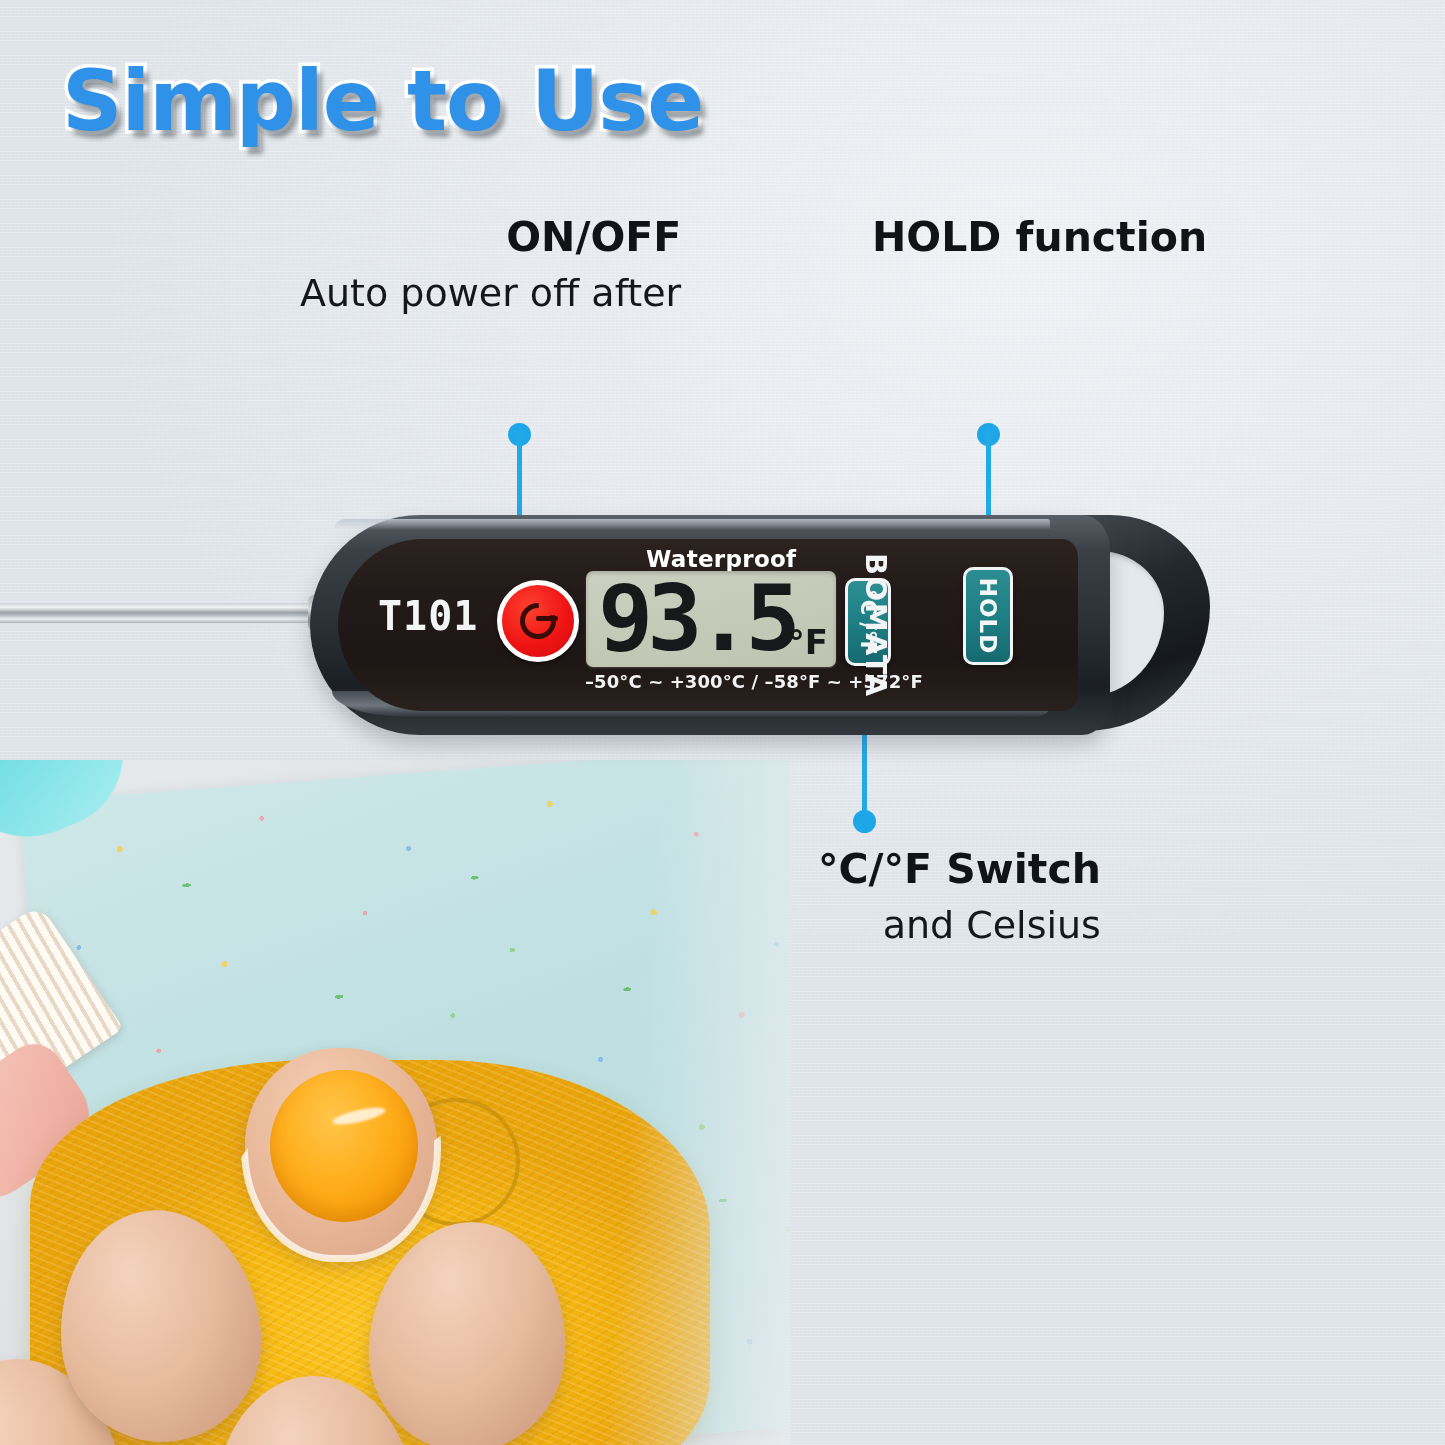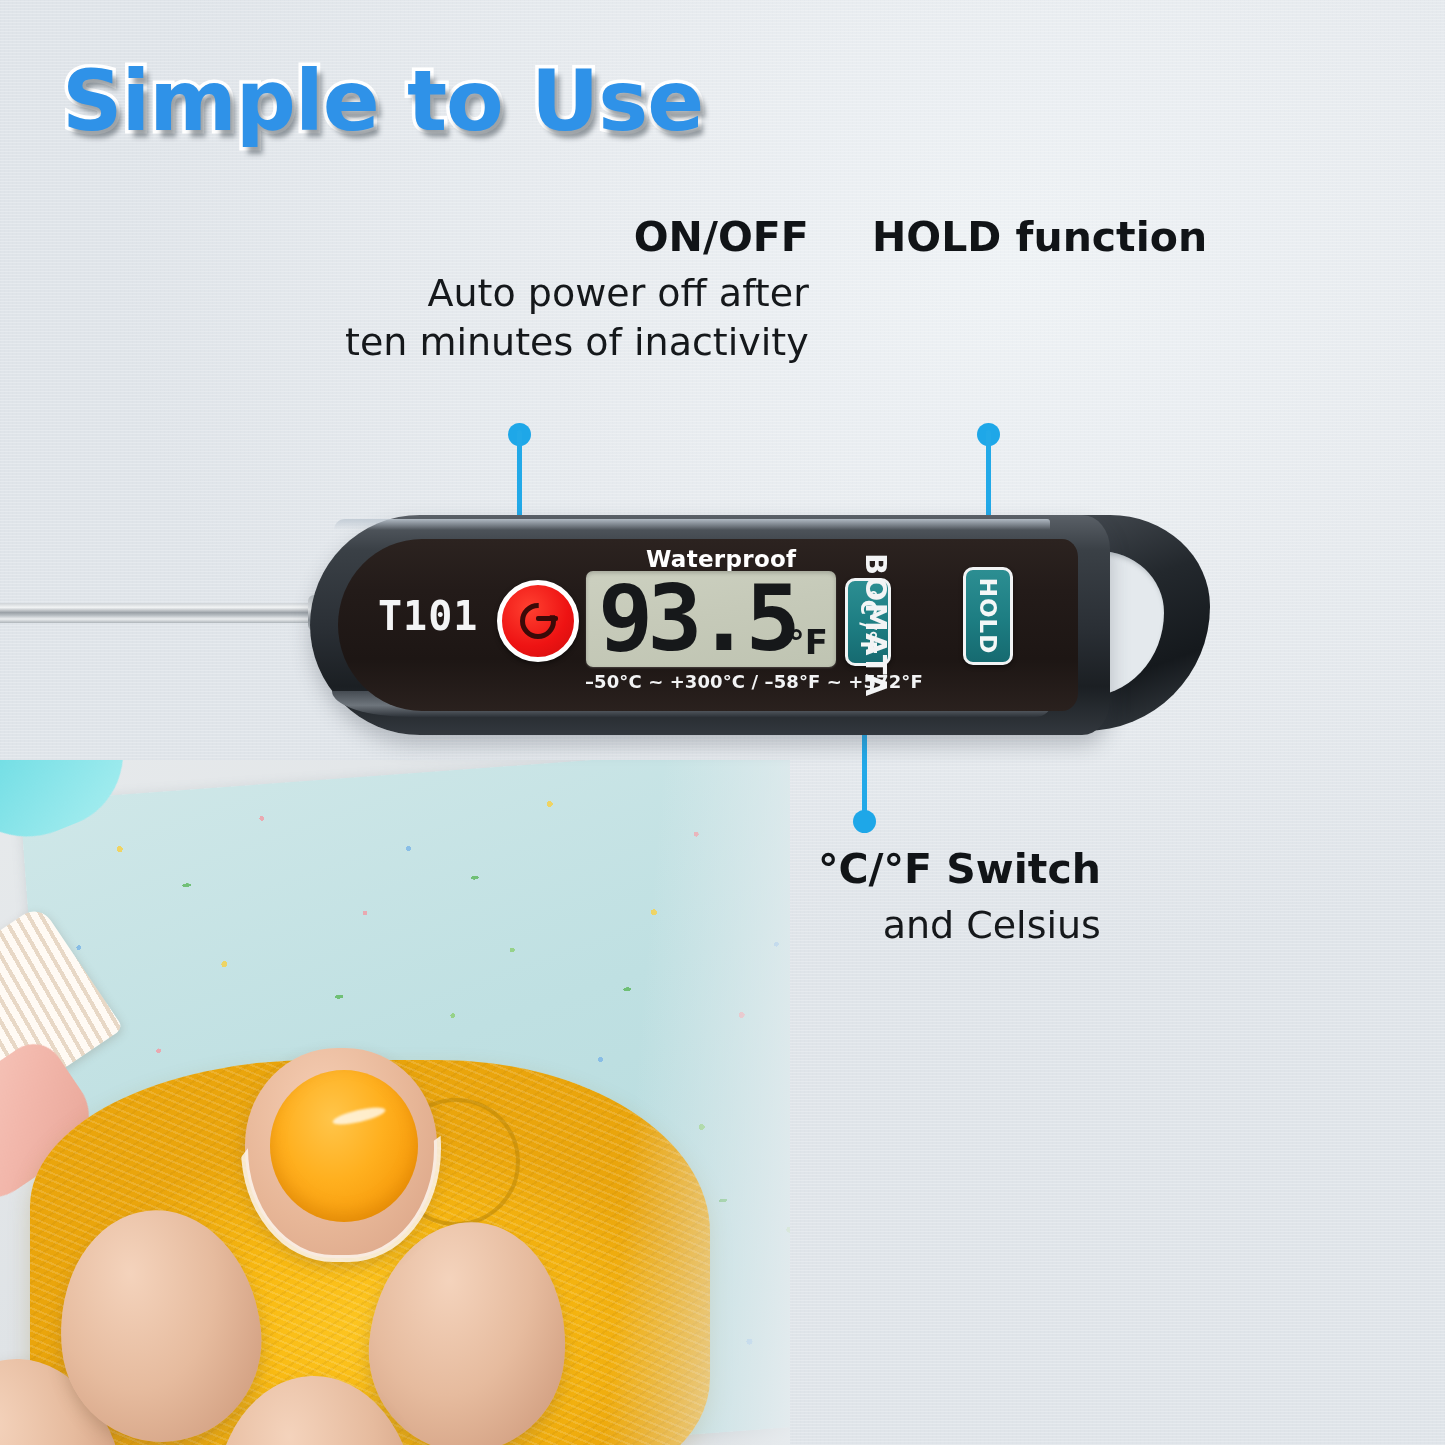--- a/index.html
+++ b/index.html
@@ -46,21 +46,21 @@
     font-family:"DejaVu Sans", sans-serif;
     line-height:1.05;margin:0 0 10px 0;white-space:nowrap;
   }
   .callout .c-body{
     font-size:38px;color:#15181b;line-height:1.28;
     font-family:"DejaVu Sans", sans-serif;
     font-weight:400;
   }
   .callout .c-body div{white-space:nowrap;}
 
-  #co-onoff{left:300px;top:216px;margin-left:45px;}
+  #co-onoff{left:300px;top:216px;}
   #co-hold{left:872px;top:216px;}
   #co-cf{left:818px;top:848px;}
 
   
   .leader{position:absolute;width:5px;background:#22a9e8;border-radius:3px;}
   .leader-dot{
     position:absolute;width:23px;height:23px;border-radius:50%;
     background:#1ea7e8;
   }
 
@@ -419,21 +419,20 @@
 
     <div class="photo-blend"></div>
   </div>
 
   <div class="headline">Simple to Use</div>
 
   <div class="callout" id="co-onoff">
     <div class="c-title">ON/OFF</div>
     <div class="c-body">
       <div>Auto power off after</div>
-      <div>ten minutes of inactivity</div>
     </div>
   </div>
 
   <div class="callout" id="co-hold">
     <div class="c-title">HOLD function</div>
   </div>
 
   <div class="callout" id="co-cf">
     <div class="c-title">°C/°F Switch</div>
     <div class="c-body">

